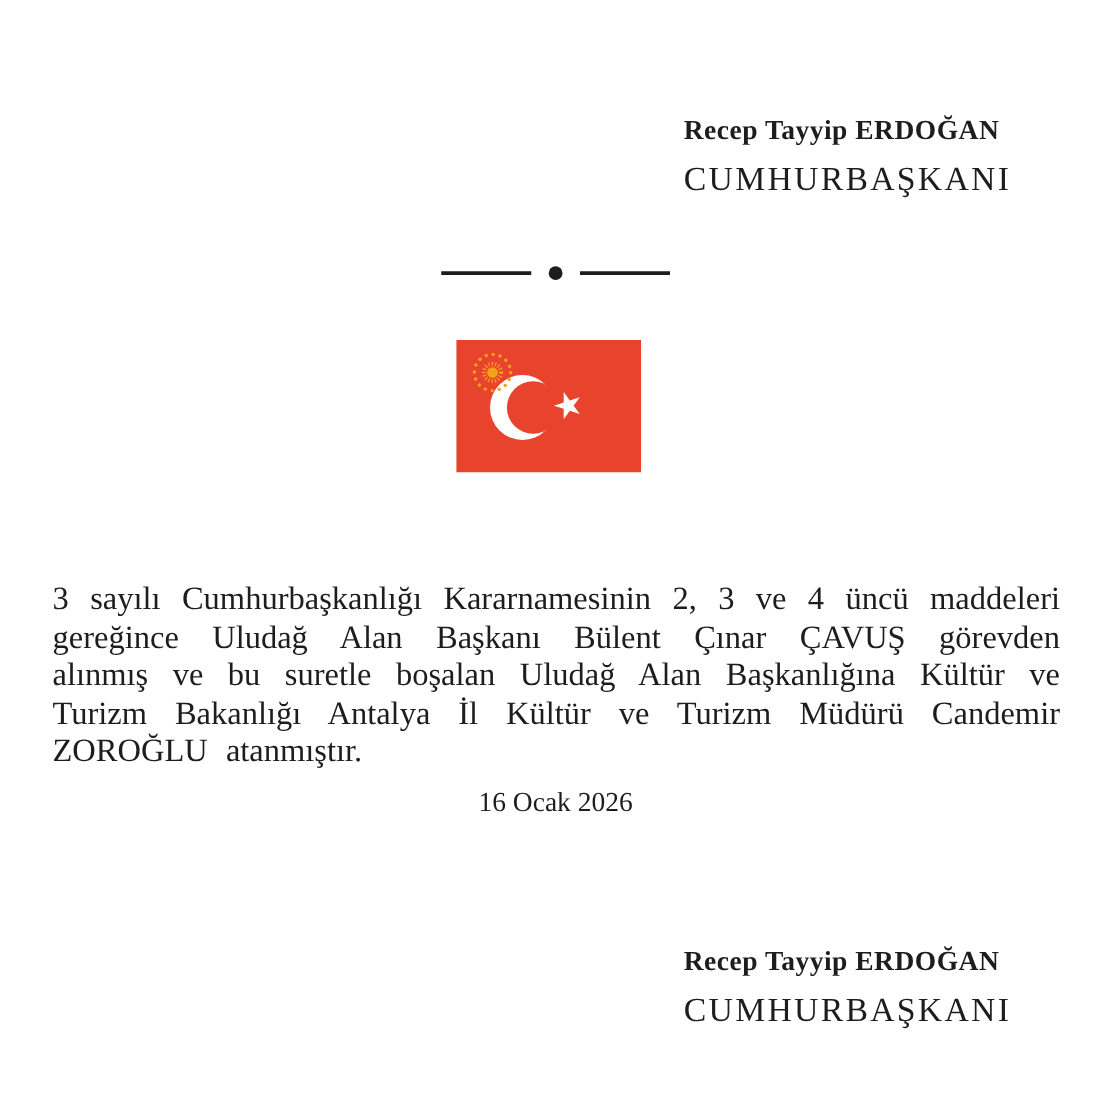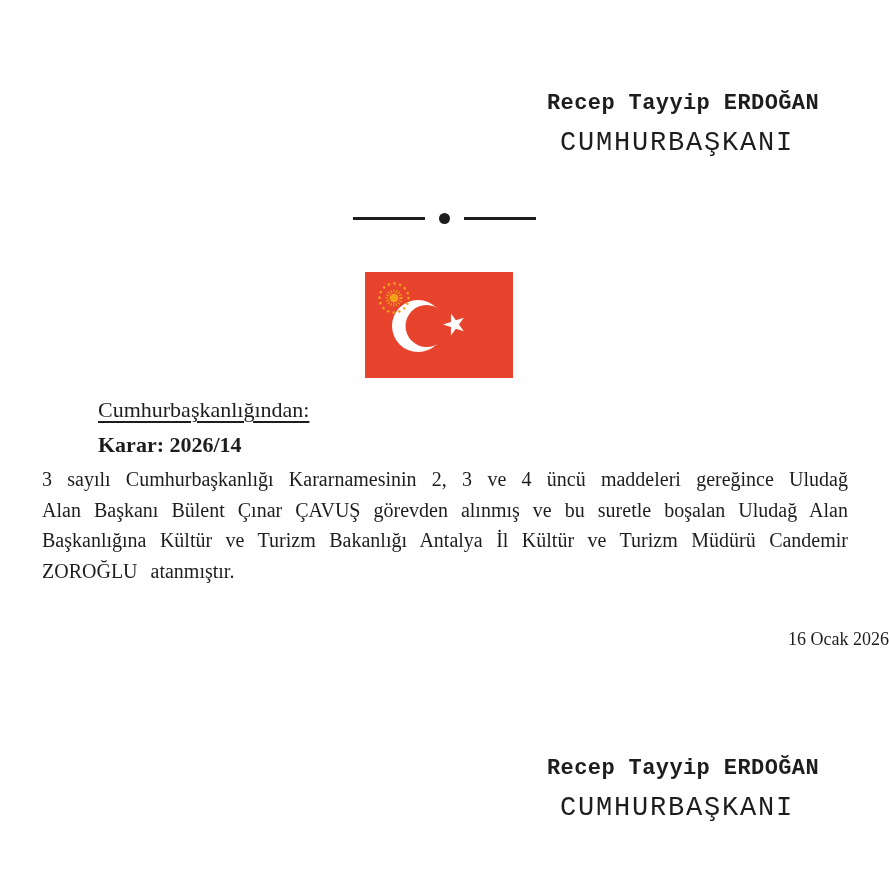--- a/index.html
+++ b/index.html
@@ -6,21 +6,21 @@
   body {
     width: 889px; height: 876px;
     background: #ffffff;
     font-family: "Liberation Serif", serif;
     color: #1d1d1d;
     -webkit-font-smoothing: antialiased;
   }
   .page { position: relative; width: 889px; height: 876px; overflow: hidden; background: #ffffff; }
 
   
-  .sig { position: absolute; width: 260px; text-align: center; font-family: Liberation Mono, monospace; }
+  .sig { position: absolute; width: 260px; text-align: left; }
   .sig-top { left: 547px; top: 91px; }
   .sig-bottom { left: 547px; top: 756px; }
   .sig .name { font-weight: bold; font-size: 22px; line-height: 26px; letter-spacing: 0.4px; white-space: nowrap; }
   .sig .title { font-size: 27px; line-height: 24px; letter-spacing: 1.8px; margin-top: 14px; white-space: nowrap; }
 
   
   .divider { position: absolute; top: 212px; left: 353px; height: 13px; display: flex; align-items: center; }
   .divider .line { width: 72px; height: 2.5px; background: #1d1d1d; }
   .divider .dot { width: 11px; height: 11px; border-radius: 50%; background: #1d1d1d; margin: 0 14px; }
 
@@ -33,26 +33,26 @@
   .heading .from {
     text-decoration: underline;
     text-decoration-thickness: 1.5px;
     text-underline-offset: 4px;
   }
   .heading .decision { font-weight: bold; margin-top: 7px; }
 
   
   .para {
     position: absolute; left: 42px; top: 464px; width: 806px;
-    font-size: 20px; line-height: 30.5px;
+    font-size: 26px; line-height: 30.5px;
     text-align: justify; word-spacing: 8px;
   }
 
   
-  .date-line { position: absolute; top: 629px; left: 0; width: 889px; text-align: right; font-size: 18px; }
+  .date-line { position: absolute; top: 629px; left: 0; width: 889px; text-align: center; font-size: 22px; }
 </style>
 </head>
 <body>
 
 <div class="page">
 
   <div class="sig sig-top">
     <div class="name">Recep Tayyip ERDOĞAN</div>
     <div class="title">CUMHURBAŞKANI</div>
   </div>
@@ -70,24 +70,20 @@
       <circle cx="61.5" cy="54" r="21" fill="#E8432D"></circle>
       <polygon fill="#ffffff" points="78,52.5 85.94,49.91 85.95,41.56 90.86,48.32 98.8,45.74 93.9,52.5 98.8,59.26 90.86,56.68 85.95,63.44 85.94,55.09"></polygon>
       <g>
         <circle cx="29" cy="26" r="14.5" fill="none" stroke-width="2.6" stroke-dasharray="0.1 5.6" stroke-linecap="round" stroke="#F2A31B"></circle>
         <circle cx="29" cy="26" r="6.8" fill="none" stroke-width="3.4" stroke-dasharray="1 1.6" stroke="#F2A31B"></circle>
         <circle cx="29" cy="26" r="4.3" fill="#F2A31B"></circle>
       </g>
     </svg>
   </div>
 
-  <div class="heading">
-    <div class="from">Cumhurbaşkanlığından:</div>
-    <div class="decision">Karar: 2026/14</div>
-  </div>
 
   <div class="para">3 sayılı Cumhurbaşkanlığı Kararnamesinin 2, 3 ve 4 üncü maddeleri gereğince Uludağ Alan Başkanı Bülent Çınar ÇAVUŞ görevden alınmış ve bu suretle boşalan Uludağ Alan Başkanlığına Kültür ve Turizm Bakanlığı Antalya İl Kültür ve Turizm Müdürü Candemir ZOROĞLU atanmıştır.</div>
 
   <div class="date-line">16 Ocak 2026</div>
 
   <div class="sig sig-bottom">
     <div class="name">Recep Tayyip ERDOĞAN</div>
     <div class="title">CUMHURBAŞKANI</div>
   </div>
 

